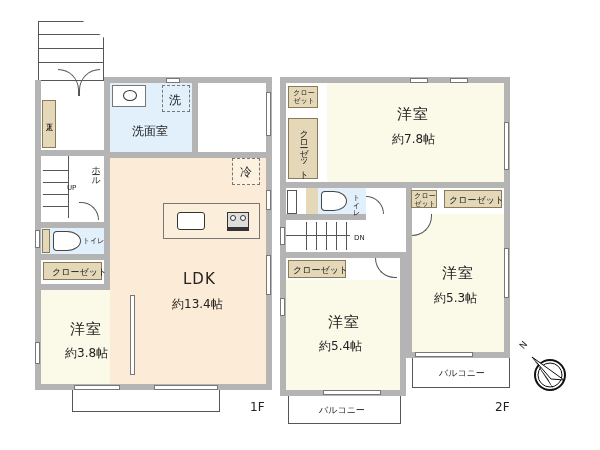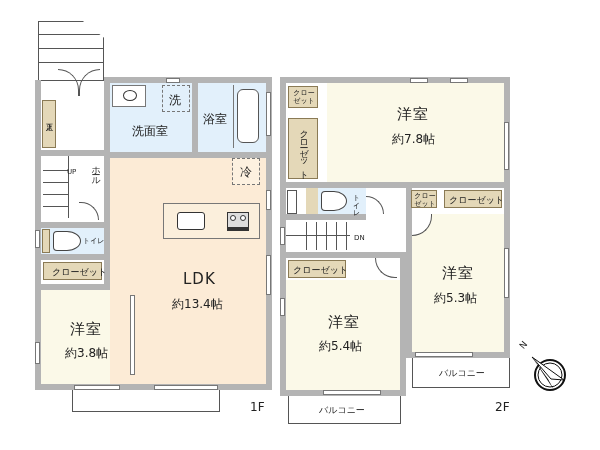--- a/index.html
+++ b/index.html
@@ -59,35 +59,29 @@
   <div class="room c-blue" style="left:110px;top:83px;width:82px;height:69px;">
     <div class="abs" style="left:2px;top:2px;width:34px;height:22px;border:1px solid #777;background:#fff;">
       <div class="abs" style="left:10px;top:4px;width:14px;height:11px;border:1px solid #333;border-radius:50%;"></div>
     </div>
     <div class="dotted" style="left:52px;top:2px;width:28px;height:27px;">
       <span class="label mid" style="left:6px;top:6px;">洗</span>
     </div>
     <span class="label mid" style="left:22px;top:40px;">洗面室</span>
   </div>
 
-  <div class="room c-blue" style="left:198px;top:83px;width:68px;height:69px;">
-    <span class="label mid" style="left:5px;top:28px;">浴室</span>
-    <div class="abs" style="left:35px;top:2px;width:30px;height:63px;border-left:1px solid #777;">
-      <div class="abs" style="left:3px;top:4px;width:22px;height:54px;border:1px solid #555;border-radius:6px;background:#fff;"></div>
-    </div>
-  </div>
 
   <div class="room c-white" style="left:41px;top:156px;width:63px;height:66px;">
     <div class="abs" style="left:2px;top:0;width:26px;height:62px;border-right:1px solid #555;">
       <div class="abs" style="left:0;top:14px;width:100%;border-top:1px solid #555;"></div>
       <div class="abs" style="left:0;top:26px;width:100%;border-top:1px solid #555;"></div>
       <div class="abs" style="left:0;top:38px;width:100%;border-top:1px solid #555;"></div>
       <div class="abs" style="left:0;top:50px;width:100%;border-top:1px solid #555;"></div>
     </div>
-    <span class="label tiny" style="left:26px;top:12px;">UP</span>
+    <span class="label tiny" style="left:26px;top:28px;">UP</span>
     <span class="label small vert" style="left:48px;top:4px;">ホール</span>
     <div class="abs" style="left:38px;top:46px;width:20px;height:18px;border-top:1px solid #555;border-right:1px solid #555;border-top-right-radius:18px;"></div>
   </div>
 
   <div class="room c-blue" style="left:41px;top:228px;width:63px;height:26px;">
     <div class="abs c-closet" style="left:1px;top:1px;width:8px;height:24px;"></div>
     <div class="abs" style="left:12px;top:3px;width:28px;height:20px;border:1px solid #444;border-radius:4px 50% 50% 4px;background:#fff;"></div>
     <span class="label tiny" style="left:42px;top:9px;">トイレ</span>
   </div>
 

